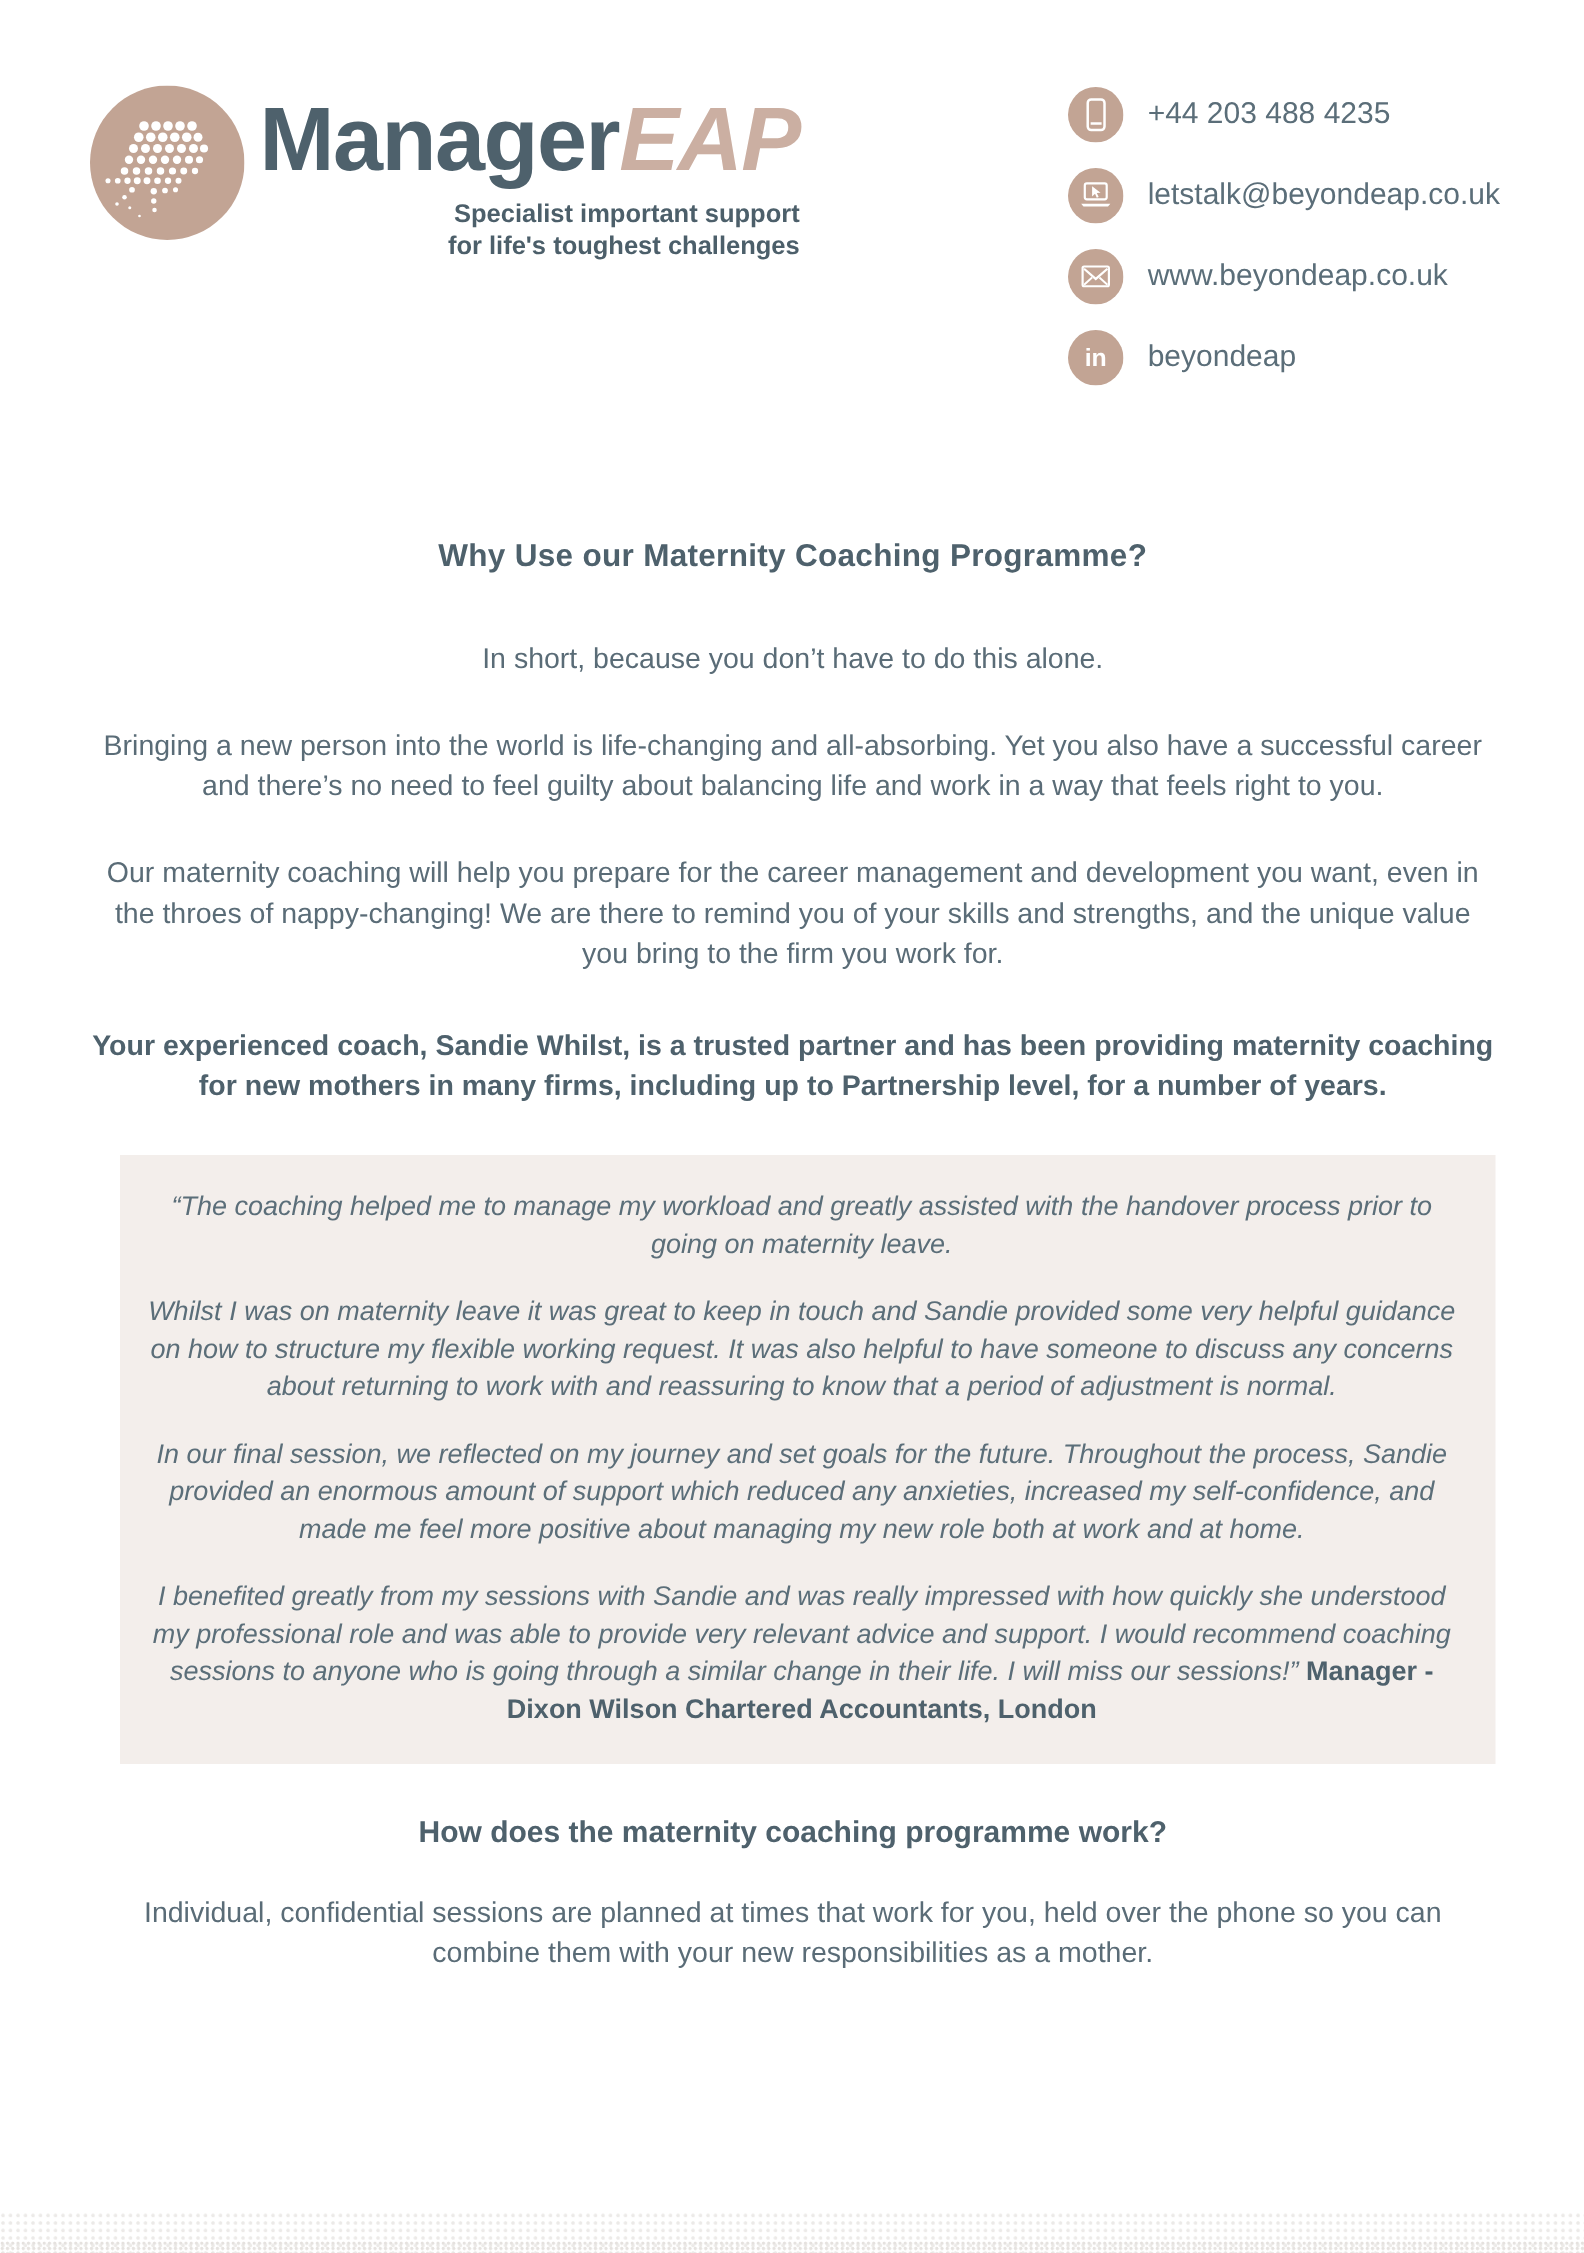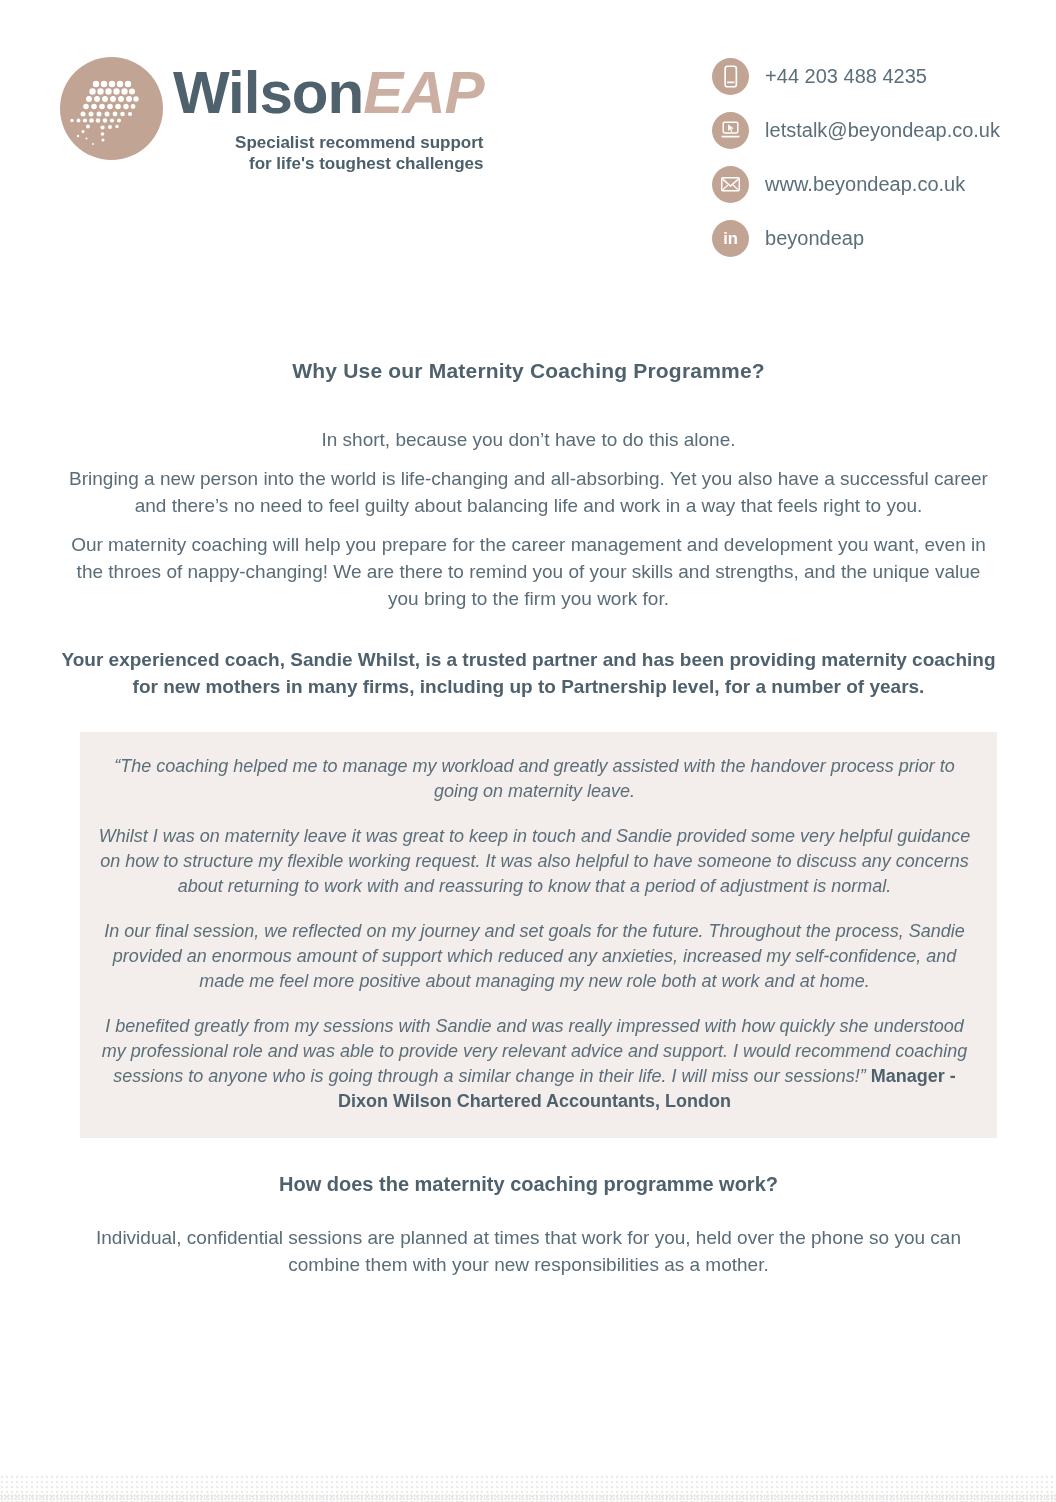--- a/index.html
+++ b/index.html
@@ -39,21 +39,21 @@
   .contact-icon{width:37px;height:37px;flex:0 0 auto;}
   .contact-label{margin-left:16px;font-size:20px;color:#5b6e79;white-space:nowrap;}
   
   .main{padding:0 59px 0 60px;text-align:center;}
   .h1{
     margin-top:100px;font-size:21px;font-weight:bold;color:var(--slate);
     letter-spacing:.2px;line-height:28px;
   }
   .para{font-size:19px;line-height:27px;color:var(--slate-body);}
   .p-intro{margin-top:41px;}
-  .p-std{margin-top:12px;}
+  .p-std{margin-top:31px;}
   .p-bold{margin-top:34px;font-weight:bold;color:var(--slate);}
   .quote-block{
     margin-top:32px;background:var(--quote-bg);
     padding:22px 26px 24px 18px;
     margin-left:20px;
   }
   .quote-para{
     font-style:italic;font-size:18px;line-height:25px;color:#5b6e79;
     margin-top:20px;
   }
@@ -135,24 +135,24 @@
           <circle cx="28" cy="69.5" r="1.9"></circle>
             <circle cx="23" cy="74.5" r="1.5"></circle>
             <circle cx="18" cy="79" r="1.2"></circle>
             <circle cx="26.5" cy="81.5" r="1.0"></circle>
             <circle cx="33" cy="87" r="0.9"></circle>
         </g>
       </svg>
     </span>
     <div class="logo-textblock">
       <div class="logo-wordmark">
-        <span class="w1">Wilson</span><span class="w2">EAP</span>
+        <span class="w1">Manager</span><span class="w2">EAP</span>
       </div>
       <div class="logo-tagline">
-        <div>Specialist recommend support</div>
+        <div>Specialist important support</div>
         <div>for life's toughest challenges</div>
       </div>
     </div>
   </div>
 
   <div class="contact-list">
     <div class="contact-row">
       <span class="contact-icon">
         <svg viewBox="0 0 38 38" width="37" height="37">
           <circle cx="19" cy="19" r="19" fill="#c2a494"></circle>

